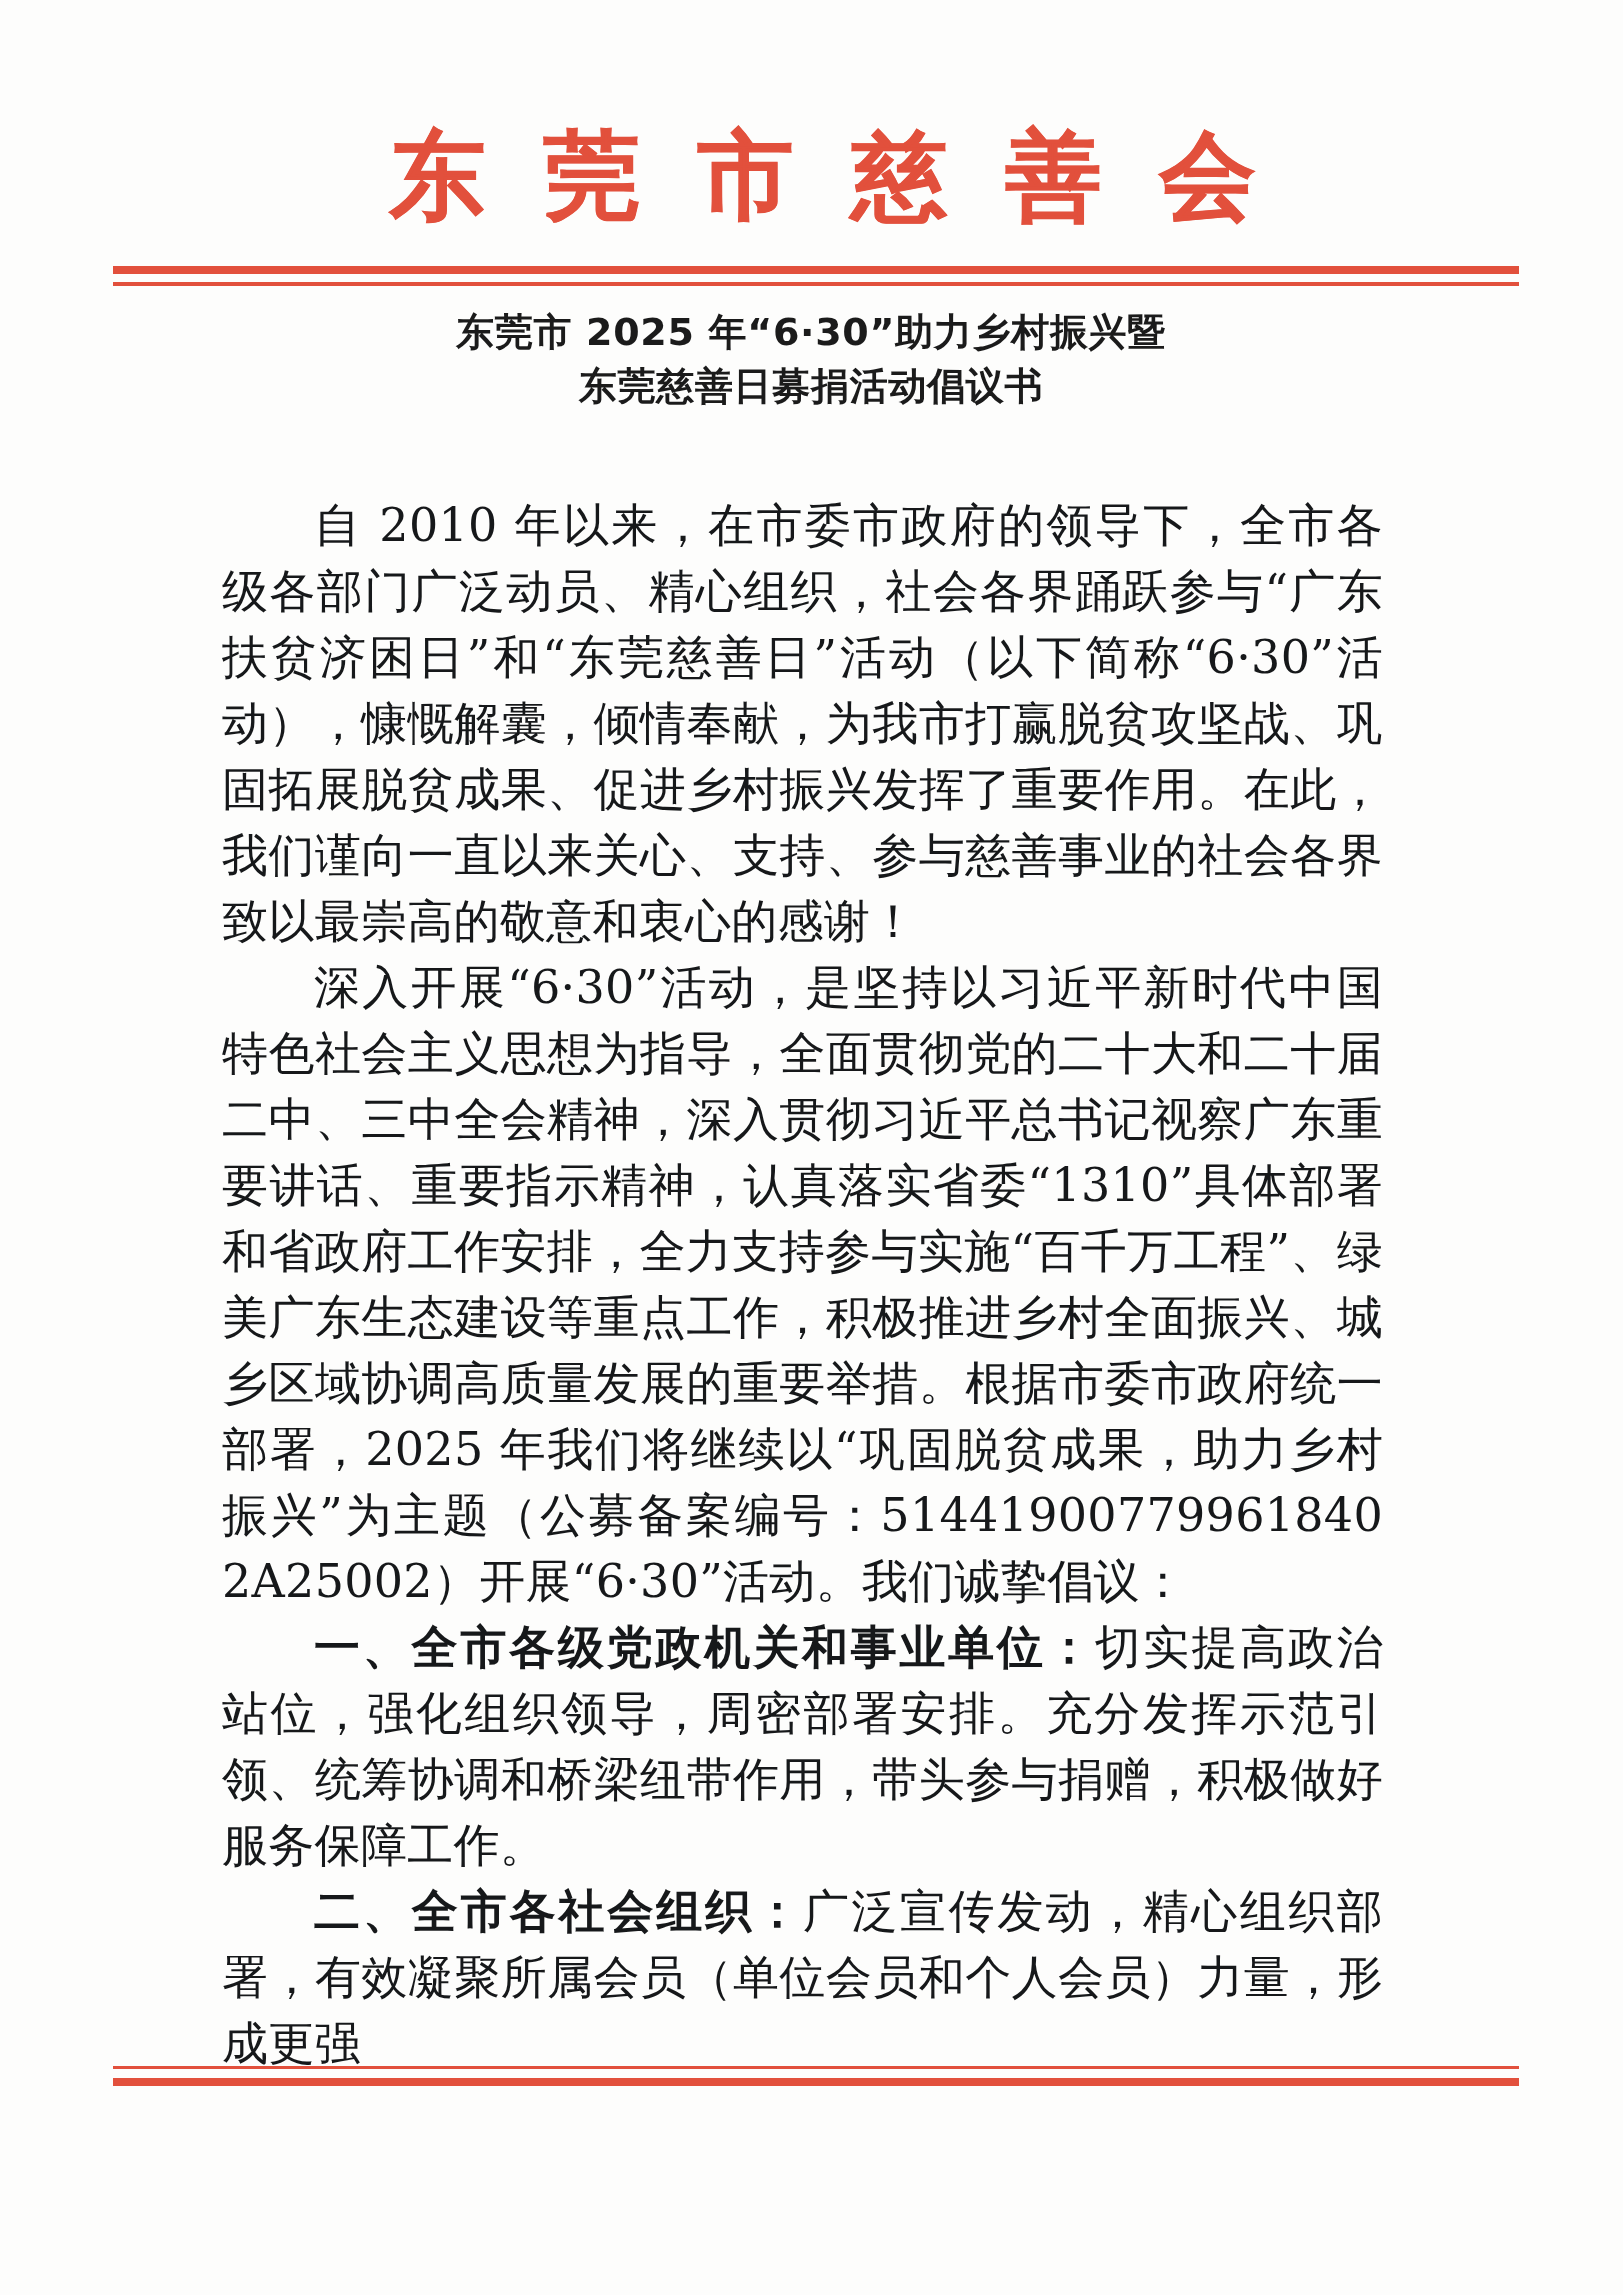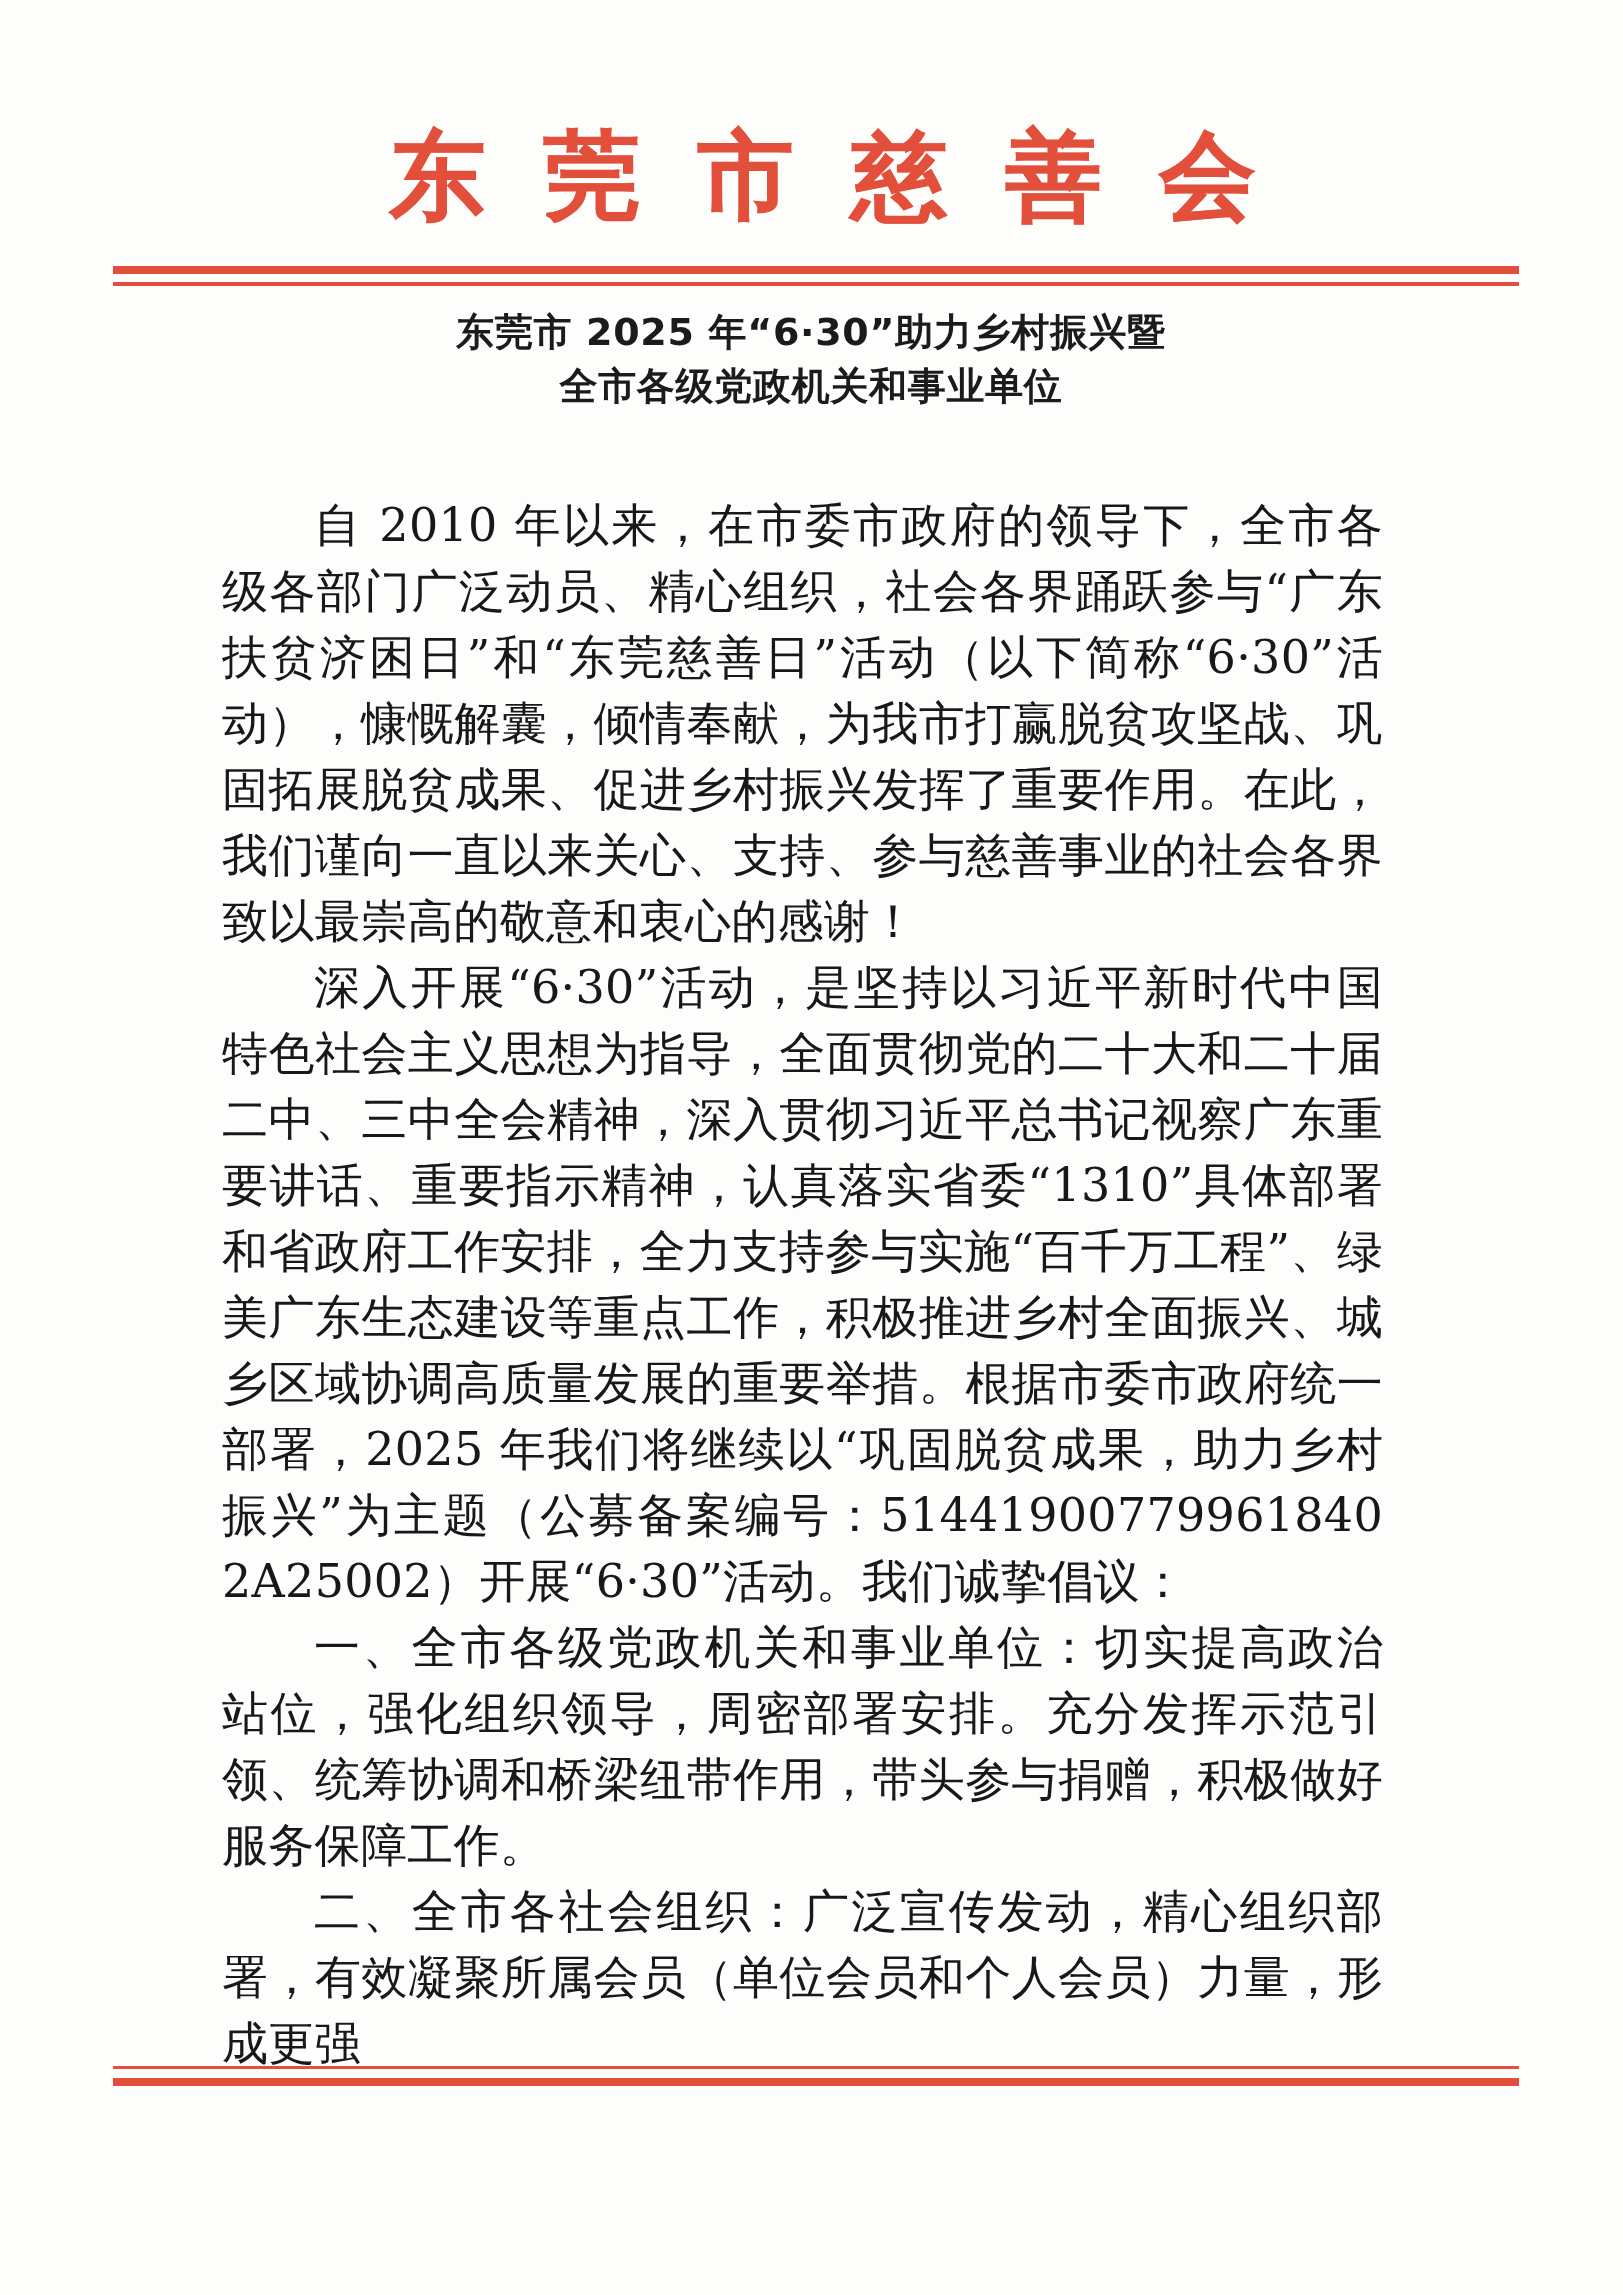--- a/index.html
+++ b/index.html
@@ -104,21 +104,21 @@
     text-indent: 92px;
     text-align: justify;
     text-justify: inter-character;
   }
 
   .para + .para {
     margin-top: 0;
   }
 
   .lead {
-    font-weight: 400;
+    font-weight: 700;
     letter-spacing: 0.7px;
   }
 
   
   .item-para {
     text-indent: 92px;
   }
 </style>
 </head>
 <body>
@@ -130,21 +130,21 @@
   </div>
 
   <div class="rule-group-top">
     <div class="rule-thick"></div>
     <div class="rule-gap"></div>
     <div class="rule-thin"></div>
   </div>
 
   <div class="doc-title">
     <div class="doc-title-line">东莞市 2025 年“6·30”助力乡村振兴暨</div>
-    <div class="doc-title-line">全市各级党政机关和事业单位</div>
+    <div class="doc-title-line">东莞慈善日募捐活动倡议书</div>
   </div>
 
   <div class="body-text">
 
     <p class="para">自 2010 年以来，在市委市政府的领导下，全市各级各部门广泛动员、精心组织，社会各界踊跃参与“广东扶贫济困日”和“东莞慈善日”活动（以下简称“6·30”活动），慷慨解囊，倾情奉献，为我市打赢脱贫攻坚战、巩固拓展脱贫成果、促进乡村振兴发挥了重要作用。在此，我们谨向一直以来关心、支持、参与慈善事业的社会各界致以最崇高的敬意和衷心的感谢！</p>
 
     <p class="para">深入开展“6·30”活动，是坚持以习近平新时代中国特色社会主义思想为指导，全面贯彻党的二十大和二十届二中、三中全会精神，深入贯彻习近平总书记视察广东重要讲话、重要指示精神，认真落实省委“1310”具体部署和省政府工作安排，全力支持参与实施“百千万工程”、绿美广东生态建设等重点工作，积极推进乡村全面振兴、城乡区域协调高质量发展的重要举措。根据市委市政府统一部署，2025 年我们将继续以“巩固脱贫成果，助力乡村振兴”为主题（公募备案编号：51441900779961840 2A25002）开展“6·30”活动。我们诚挚倡议：</p>
 
     <p class="para item-para"><span class="lead">一、全市各级党政机关和事业单位：</span><span>切实提高政治站位，强化组织领导，周密部署安排。充分发挥示范引领、统筹协调和桥梁纽带作用，带头参与捐赠，积极做好服务保障工作。</span></p>
 

